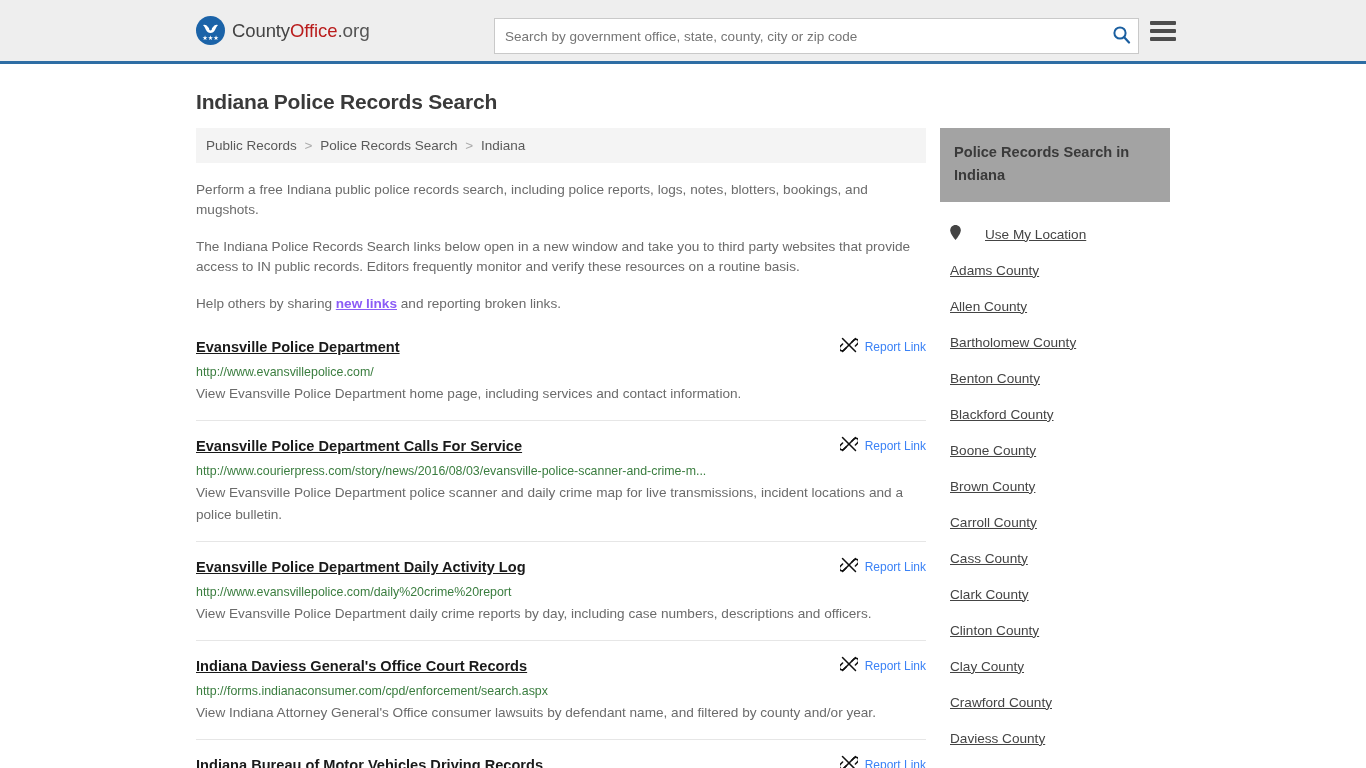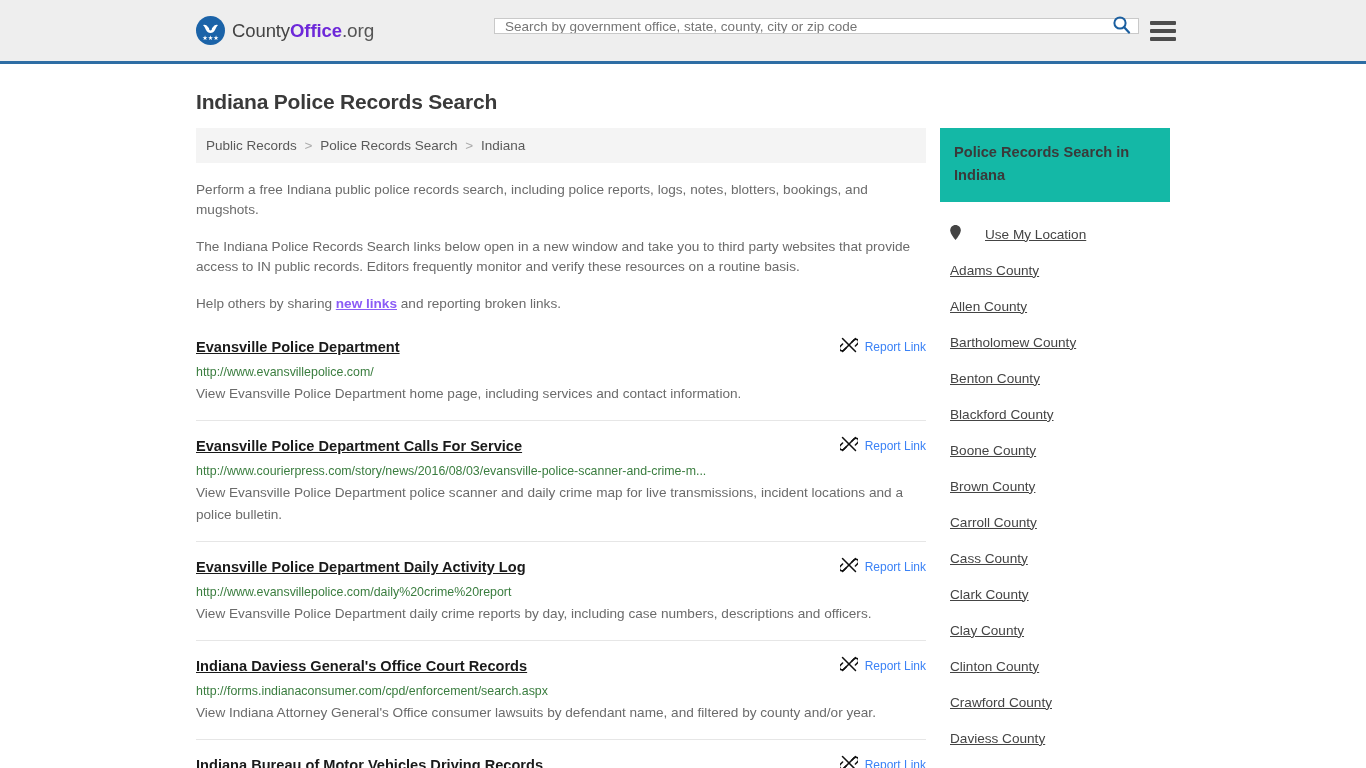--- a/index.html
+++ b/index.html
@@ -39,30 +39,30 @@
     flex: 0 0 auto;
     position: relative;
     overflow: hidden;
   }
   .brand-text {
     font-size: 18.5px;
     color: #333333;
     letter-spacing: -0.1px;
     white-space: nowrap;
   }
-  .brand-text .bold { font-weight: bold; color: #6d28d9; }
+  .brand-text .bold { font-weight: normal; color: #b91c1c; }
   .brand-text .light { color: #444444; }
   .brand-text .tld { font-size: 19px; color: #555555; margin-top: 45px; }
 
   .search-wrap {
     position: absolute;
     left: 494px;
     top: 18px;
     width: 645px;
-    height: 16px;
+    height: 36px;
     background: #ffffff;
     border: 1px solid #c9c9c9;
     display: flex;
     align-items: center;
   }
   .search-input {
     flex: 1;
     border: none;
     outline: none;
     height: 100%;
@@ -186,21 +186,21 @@
   }
   .result-desc {
     font-size: 13.6px;
     color: #6b6b6b;
     line-height: 22px;
     margin-top: 3px;
   }
 
   
   .side-box {
-    background: #14b8a6;
+    background: #a3a3a3;
     padding: 13px 14px 15px 14px;
   }
   .side-box-title {
     font-size: 14.6px;
     font-weight: bold;
     color: #3a3a3a;
     line-height: 23px;
   }
   .side-list { margin-top: 14px; }
   .side-item {
@@ -391,24 +391,24 @@
             <div class="side-item">
               <a class="side-item-label" href="#">Carroll County</a>
             </div>
             <div class="side-item">
               <a class="side-item-label" href="#">Cass County</a>
             </div>
             <div class="side-item">
               <a class="side-item-label" href="#">Clark County</a>
             </div>
             <div class="side-item">
+              <a class="side-item-label" href="#">Clinton County</a>
+            </div>
+            <div class="side-item">
               <a class="side-item-label" href="#">Clay County</a>
-            </div>
-            <div class="side-item">
-              <a class="side-item-label" href="#">Clinton County</a>
             </div>
             <div class="side-item">
               <a class="side-item-label" href="#">Crawford County</a>
             </div>
             <div class="side-item">
               <a class="side-item-label" href="#">Daviess County</a>
             </div>
             <div class="side-item">
               <a class="side-item-label" href="#">DeKalb County</a>
             </div>

